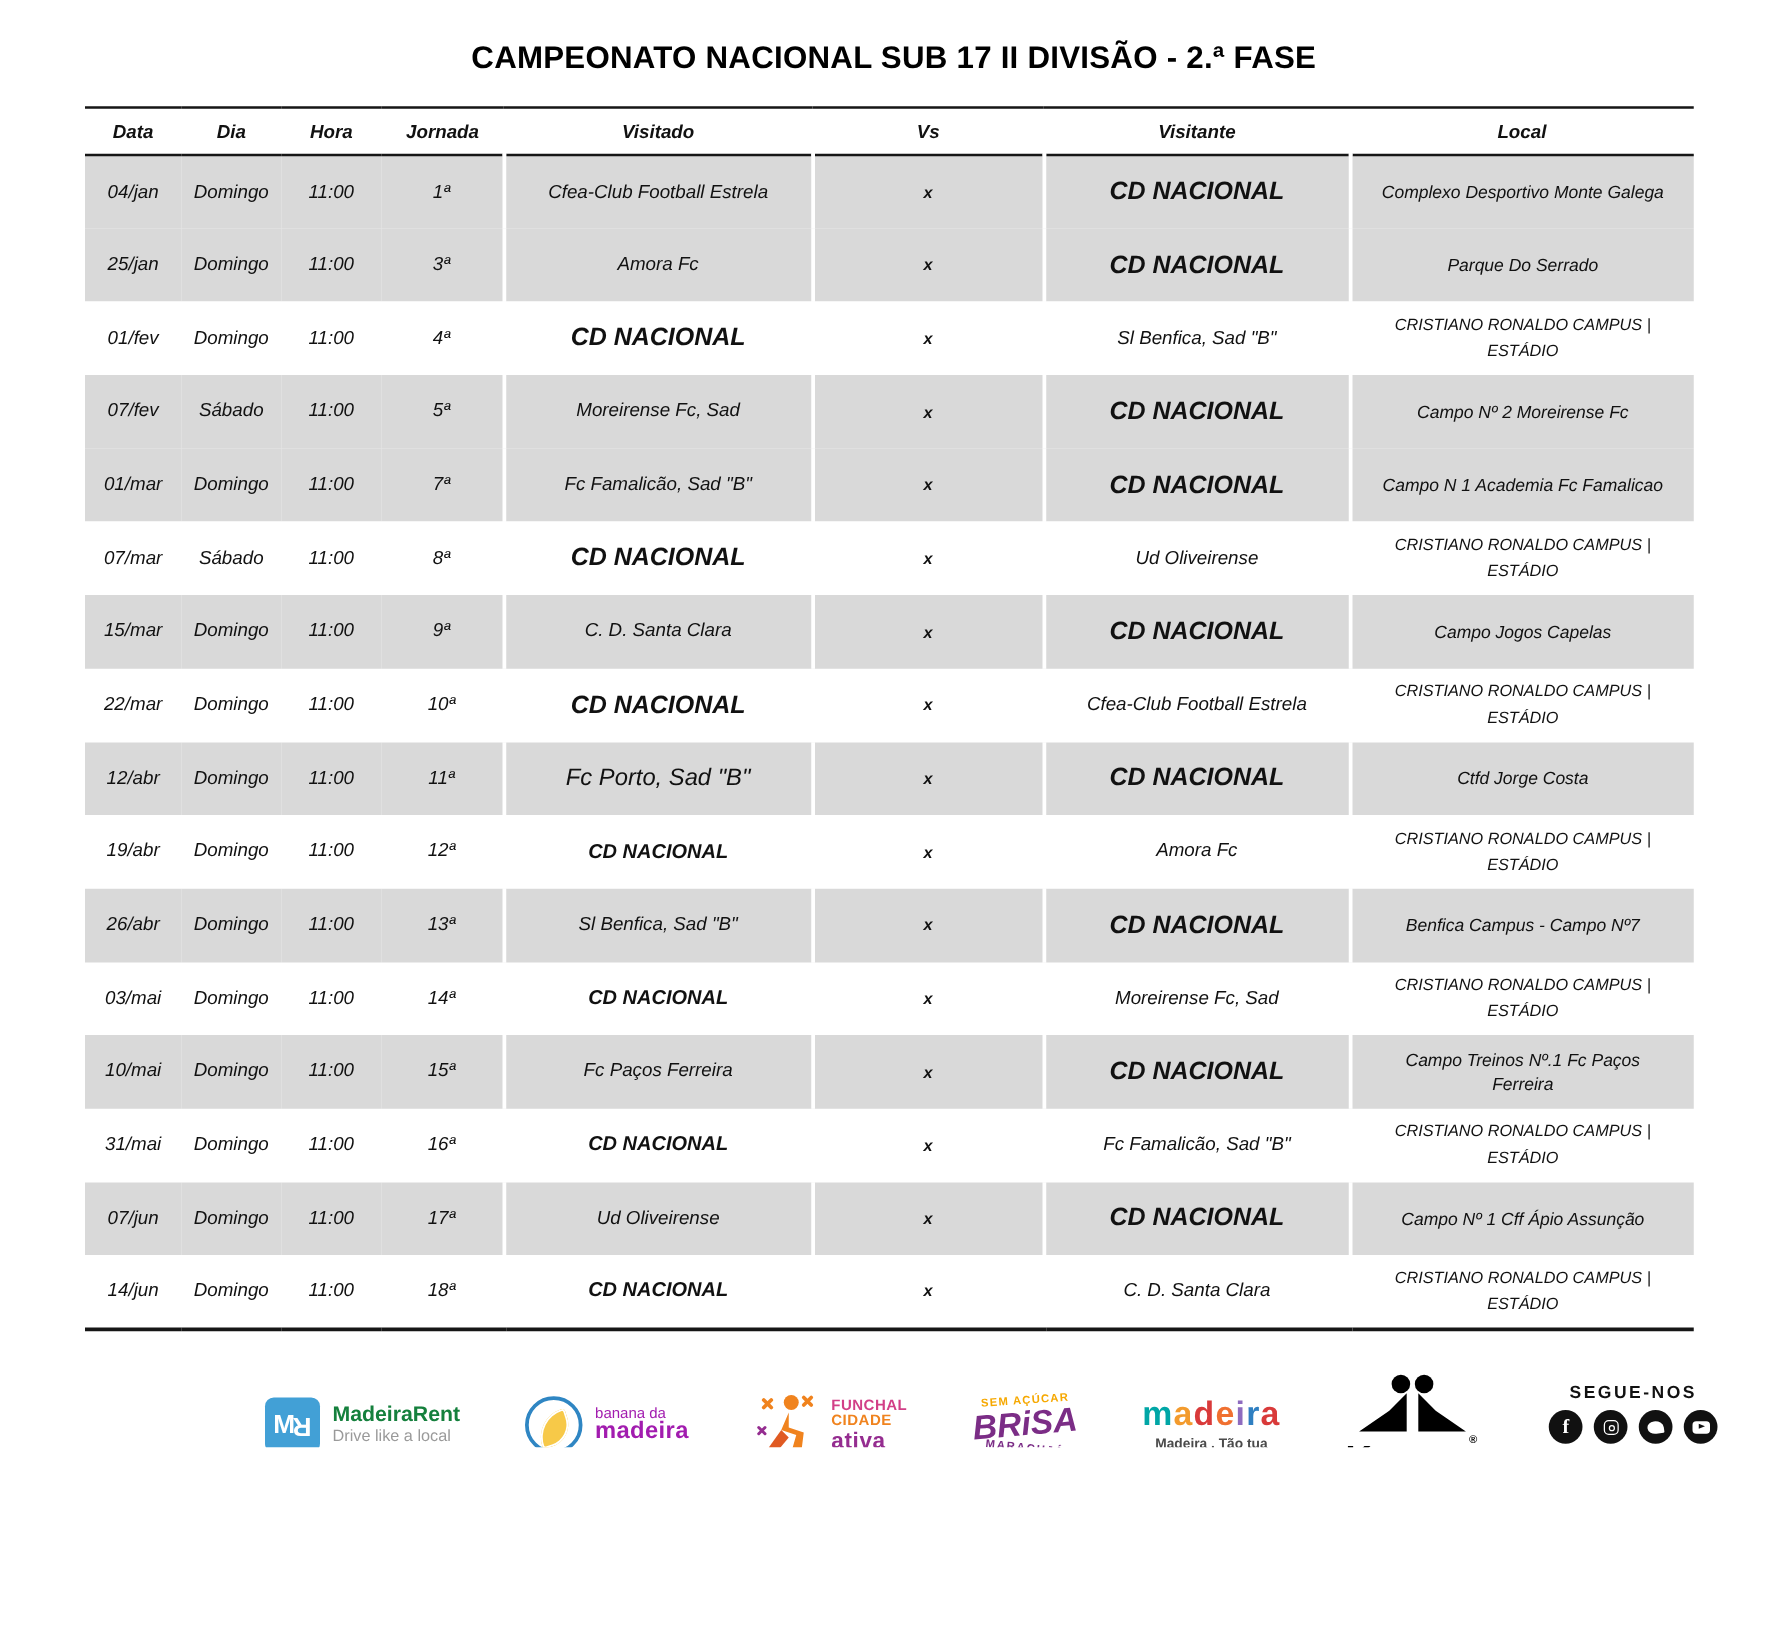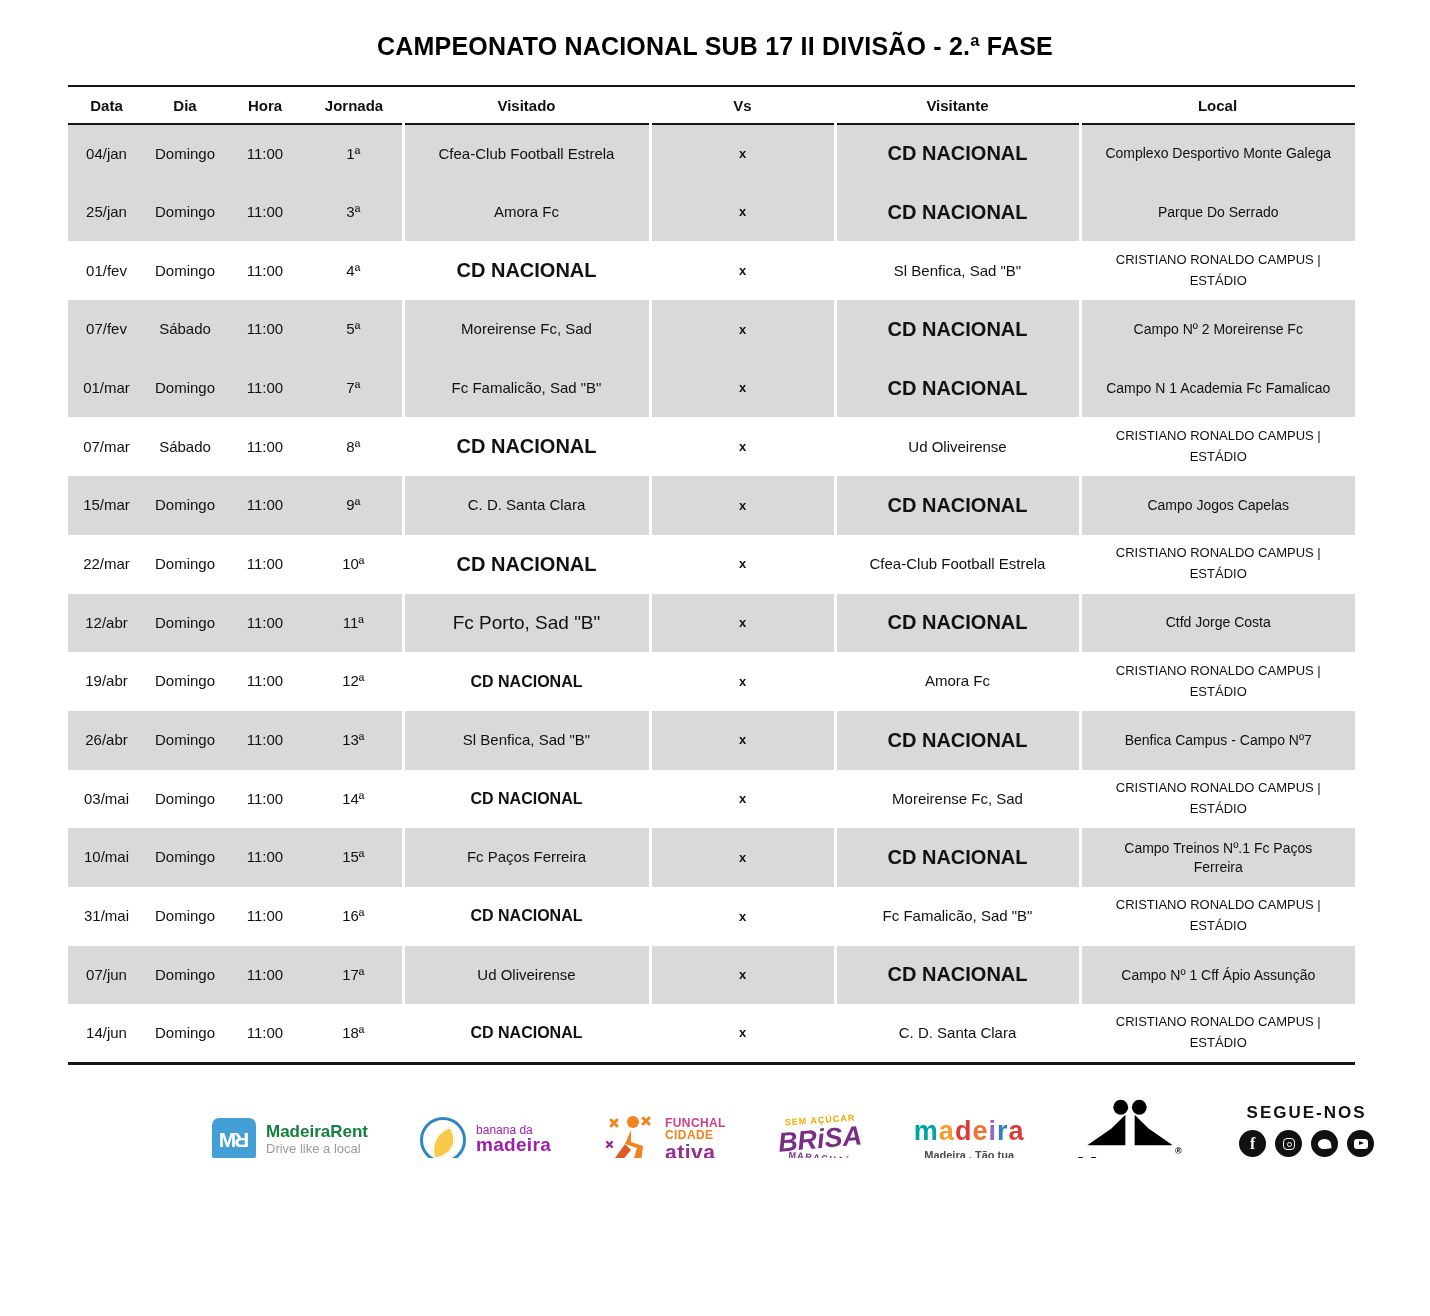--- a/index.html
+++ b/index.html
@@ -4,21 +4,21 @@
 <style>
   * { margin:0; padding:0; box-sizing:border-box; }
   body { background:#ffffff; font-family:"Liberation Sans", sans-serif; color:#111; }
   .page { position:relative; width:1430px; height:1158px; background:#fff; overflow:hidden; }
 
   
   .title { padding-top:32px; text-align:center; font-size:25px; font-weight:bold; letter-spacing:.2px; color:#000; }
 
   
   .table-wrap { margin:24px 75px 0 68px; }
-  table { width:1287px; border-collapse:collapse; table-layout:fixed; }
+  table { width:1287px; border-collapse:collapse; table-layout:fixed;font-style:italic; }
   col.c-data { width:77px; } col.c-dia { width:80px; } col.c-hora { width:80px; }
   col.c-jornada { width:98px; } col.c-visitado { width:247px; } col.c-vs { width:185px; }
   col.c-visitante { width:245px; } col.c-local { width:275px; }
 
   thead th { font-size:15px; font-weight:bold; text-align:center; padding:10px 0 9px;
              border-top:2px solid #161616; border-bottom:2px solid #161616; background:#fff; }
   tbody td { height:58.7px; text-align:center; vertical-align:middle; font-size:15px; line-height:1.35; }
   tbody tr.stripe td { background:#d9d9d9; }
   tbody tr td:nth-child(n+5) { border-left:3px solid #ffffff; }
   tbody tr:last-child td { border-bottom:3px solid #161616; }
@@ -47,41 +47,41 @@
   .bn-fan { position:absolute; left:7px; top:10px; width:26px; height:26px; background:#f7c948;
             border-radius:90% 10% 70% 10%; transform:rotate(-18deg); box-shadow:inset 0 0 0 1.5px #fff; }
   .bn-text { color:#a21caf; line-height:.95; }
   .bn-line1 { font-size:12px; } .bn-line2 { font-size:19px; font-weight:bold; letter-spacing:.3px; }
 
   
   .fc-figure { position:relative; width:52px; height:56px; }
   .fc-text { line-height:1.02; }
   .fc-l1 { font-size:12px; font-weight:bold; color:#d23f87; letter-spacing:.4px; }
   .fc-l2 { font-size:12px; font-weight:bold; color:#f0831e; letter-spacing:.4px; }
-  .fc-l3 { font-size:21px; font-weight:bold; color:#952d90; letter-spacing:.5px; }
+  .fc-l3 { font-size:18px; font-weight:bold; color:#952d90; letter-spacing:.5px; }
 
   
   .brisa { text-align:center; line-height:1; }
   .brisa-top { font-size:9px; font-weight:bold; color:#f6a800; letter-spacing:1px; transform:rotate(-4deg); }
   .brisa-brand { font-size:27px; font-weight:bold; font-style:italic; color:#7b2d86; transform:rotate(-5deg); margin:1px 0; }
   .brisa-bottom { font-size:9px; font-weight:bold; color:#7b2d86; letter-spacing:1.5px; transform:rotate(6deg); }
 
   
   .madeira { text-align:center; }
   .madeira-word { font-size:27px; font-weight:bold; letter-spacing:1px; line-height:1; }
   .madeira-sub { font-size:11px; color:#4a4a4a; font-weight:bold; margin-top:4px; }
 
   
   .kappa { text-align:center; }
   .kappa-text { font-size:29px; font-weight:bold; letter-spacing:2px; color:#000; line-height:1; position:relative; }
   .kappa-text sup { font-size:9px; position:relative; top:-12px; }
 
   
   .social { text-align:center; }
-  .social-label { font-size:17px; font-weight:bold; letter-spacing:2px; color:#111; }
+  .social-label { font-size:14px; font-weight:bold; letter-spacing:2px; color:#111; }
   .social-icons { display:flex; gap:9px; justify-content:center; margin:7px 0; }
   .sicon { width:27px; height:27px; background:#111; border-radius:50%; display:flex; align-items:center; justify-content:center; cursor:pointer; }
   .fb-glyph { color:#fff; font-weight:bold; font-size:16px; font-family:"Liberation Serif", serif; }
   .ig-glyph { width:12px; height:12px; border:1.8px solid #fff; border-radius:4px; position:relative; }
   .ig-glyph::after { content:""; position:absolute; left:3px; top:3px; width:3.5px; height:3.5px; border:1.4px solid #fff; border-radius:50%; }
   .tw-glyph { width:13px; height:10px; background:#fff; border-radius:70% 90% 10% 80%; transform:rotate(-8deg); }
   .yt-glyph { width:14px; height:10px; background:#fff; border-radius:3px; position:relative; }
   .yt-glyph::after { content:""; position:absolute; left:5px; top:2.6px; border-left:5px solid #111; border-top:2.5px solid transparent; border-bottom:2.5px solid transparent; }
   .social-site { font-size:11px; font-weight:bold; letter-spacing:1px; color:#111; }
 </style>

